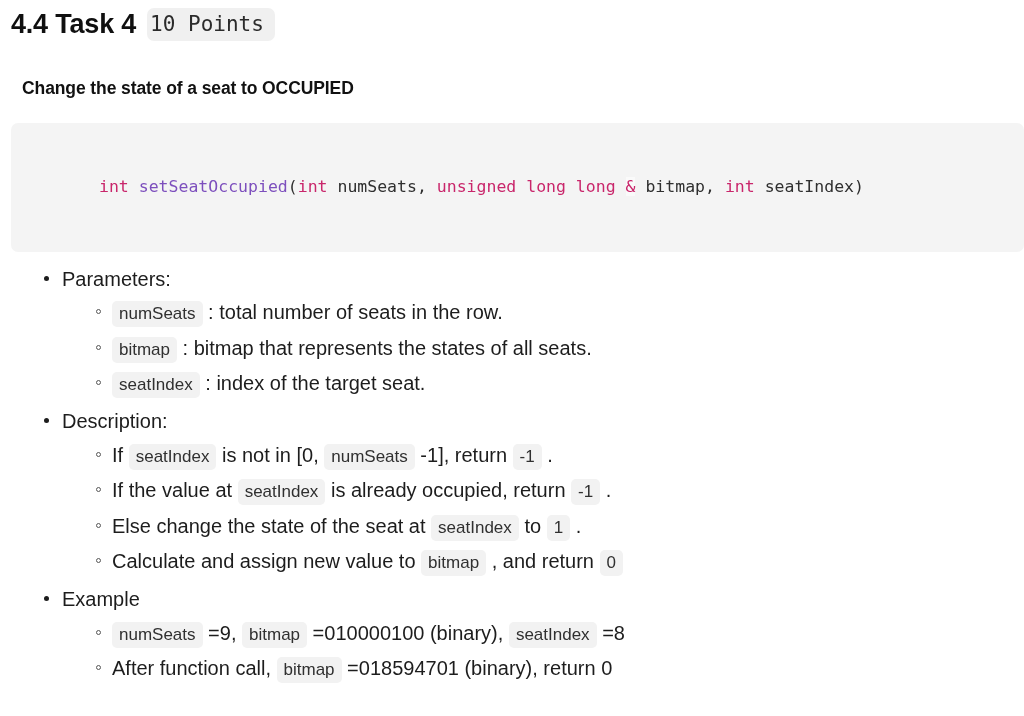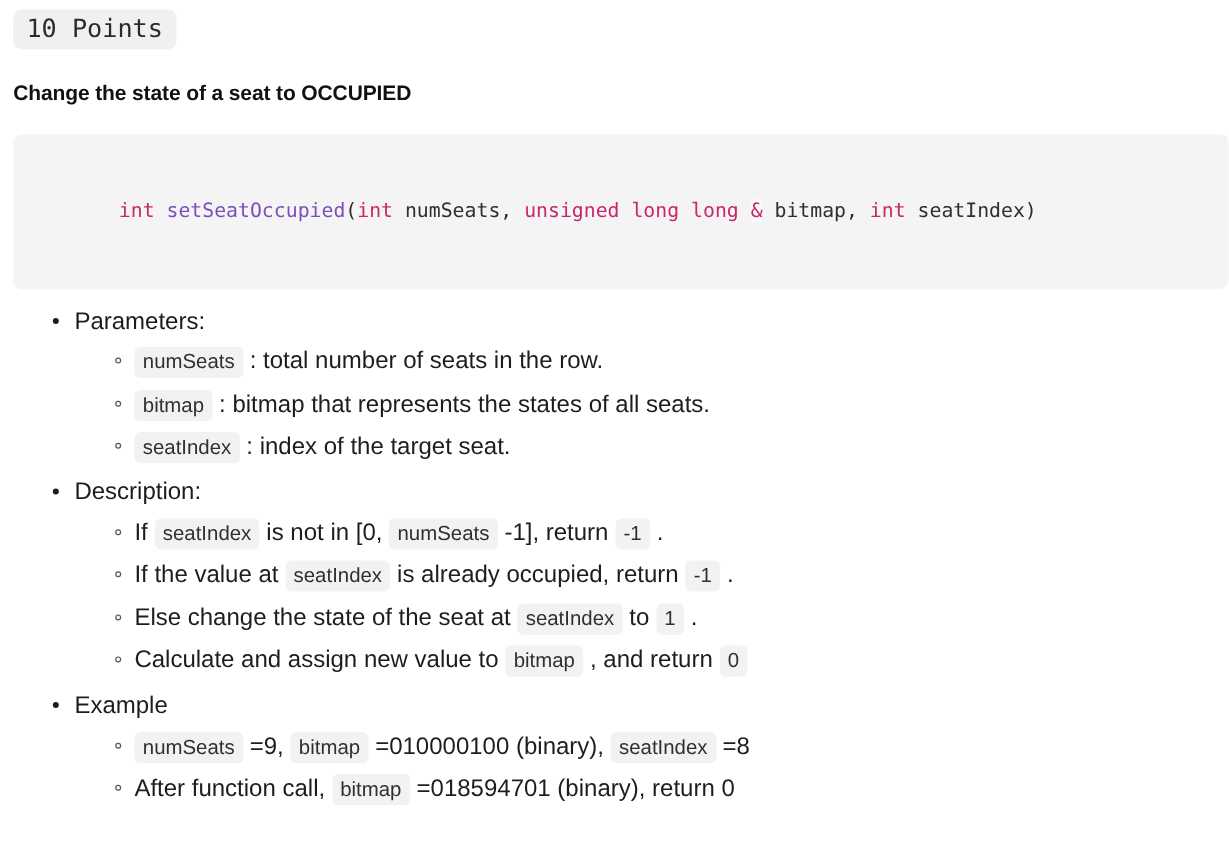--- a/index.html
+++ b/index.html
@@ -37,28 +37,28 @@
     line-height: 1.2;
     color: #101010;
   }
   .points-badge {
     font-family: "DejaVu Sans Mono", monospace;
     font-size: 21px;
     font-weight: normal;
     background: #f0f0f0;
     color: #2b2b2b;
     border-radius: 7px;
-    padding: 4px 11px 5px 11px;
+    padding: 4px 11px 5px 3px;
     line-height: 1.15;
     letter-spacing: 0px;
     white-space: nowrap;
   }
 
   .h-sub {
-    margin: 0;
+    margin: 11px;
     padding: 26px 0 0 11px;
     font-size: 17.5px;
     font-weight: bold;
     color: #111111;
     letter-spacing: -0.1px;
   }
 
   
   .codeblock {
     margin: 24px 12px 0 11px;
@@ -146,20 +146,21 @@
   }
 
   .txt { white-space: pre; }
 </style>
 </head>
 <body>
 
 <div class="page">
 
   <h1 class="h-task">
+    <span>4.4 Task 4</span>
     <span class="points-badge">10 Points</span>
   </h1>
 
   <h2 class="h-sub">Change the state of a seat to OCCUPIED</h2>
 
   <div class="codeblock">
     <div class="codeline"><span class="tok-kw">int</span><span class="tok-plain"> </span><span class="tok-fn">setSeatOccupied</span><span class="tok-plain">(</span><span class="tok-kw">int</span><span class="tok-plain"> numSeats, </span><span class="tok-kw">unsigned long long</span><span class="tok-plain"> </span><span class="tok-amp">&amp;</span><span class="tok-plain"> bitmap, </span><span class="tok-kw">int</span><span class="tok-plain"> seatIndex)</span></div>
   </div>
 
   <ul class="lvl1">

